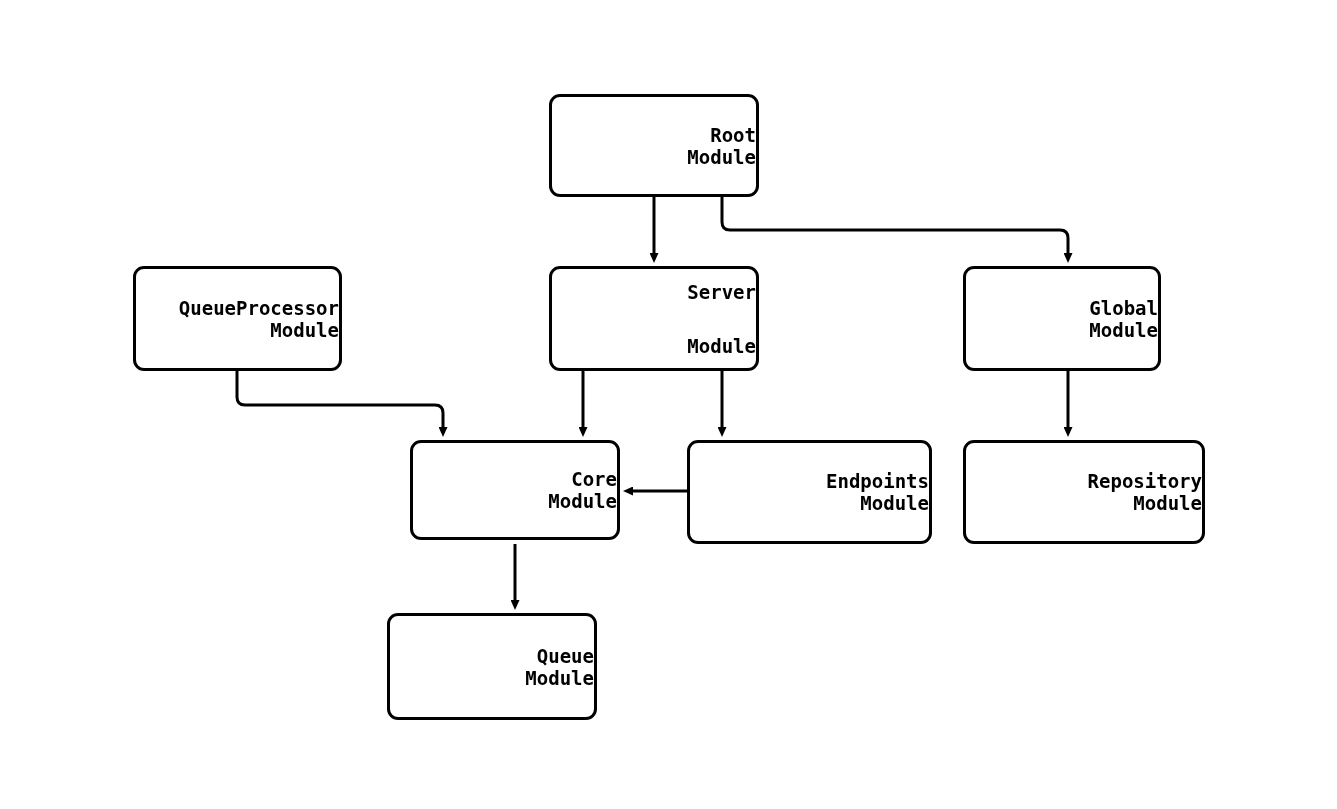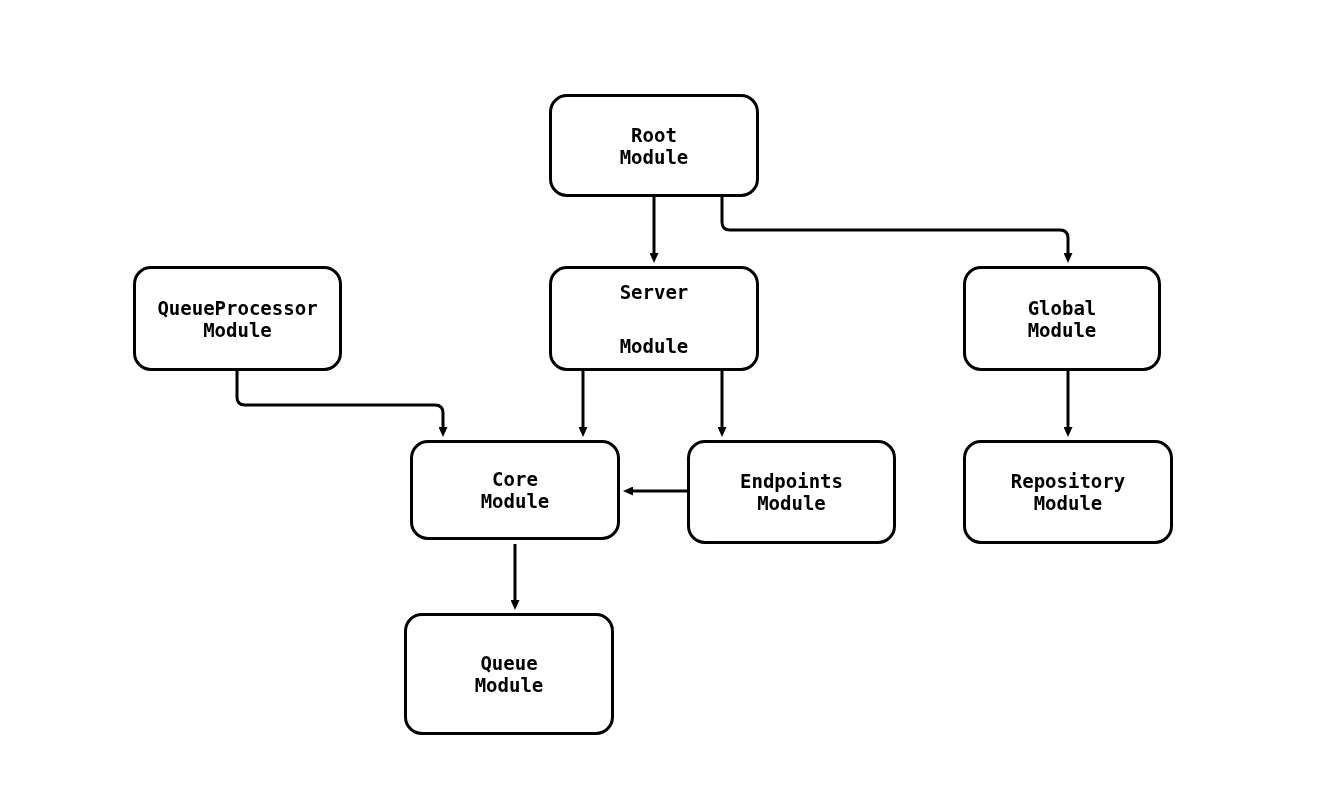--- a/index.html
+++ b/index.html
@@ -22,24 +22,24 @@
     top: 0;
     width: 1337px;
     height: 809px;
     pointer-events: none;
   }
   .node {
     position: absolute;
     box-sizing: border-box;
     background: #ffffff;
     border: 3px solid #000000;
-    border-radius: 18px;
+    border-radius: 11px;
     display: flex;
     flex-direction: column;
-    align-items: center;
+    align-items: flex-end;
     justify-content: center;
     z-index: 2;
   }
   .node-label {
     font-family: "DejaVu Sans Mono", "Liberation Mono", monospace;
     font-size: 19px;
     font-weight: bold;
     line-height: 22px;
     color: #000000;
     text-align: center;
@@ -99,28 +99,28 @@
   <div class="node" style="left:963px; top:266px; width:198px; height:105px;">
     <div class="node-label">Global</div>
     <div class="node-label">Module</div>
   </div>
 
   <div class="node" style="left:410px; top:440px; width:210px; height:100px;">
     <div class="node-label">Core</div>
     <div class="node-label">Module</div>
   </div>
 
-  <div class="node" style="left:687px; top:440px; width:209px; height:104px;">
+  <div class="node" style="left:687px; top:440px; width:245px; height:104px;">
     <div class="node-label">Endpoints</div>
     <div class="node-label">Module</div>
   </div>
 
-  <div class="node" style="left:963px; top:440px; width:210px; height:104px;">
+  <div class="node" style="left:963px; top:440px; width:242px; height:104px;">
     <div class="node-label">Repository</div>
     <div class="node-label">Module</div>
   </div>
 
-  <div class="node" style="left:404px; top:613px; width:210px; height:122px;">
+  <div class="node" style="left:387px; top:613px; width:210px; height:107px;">
     <div class="node-label">Queue</div>
     <div class="node-label">Module</div>
   </div>
 
 </div>
 
 </body></html>

